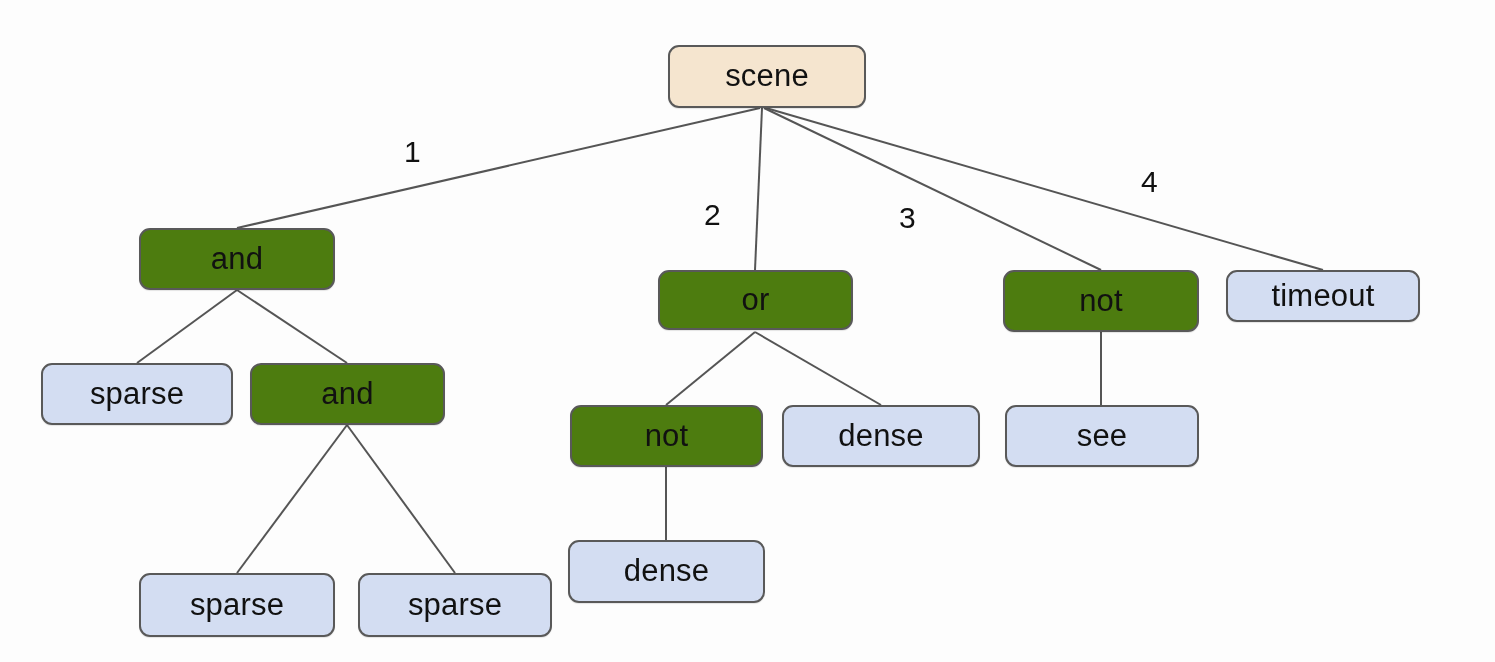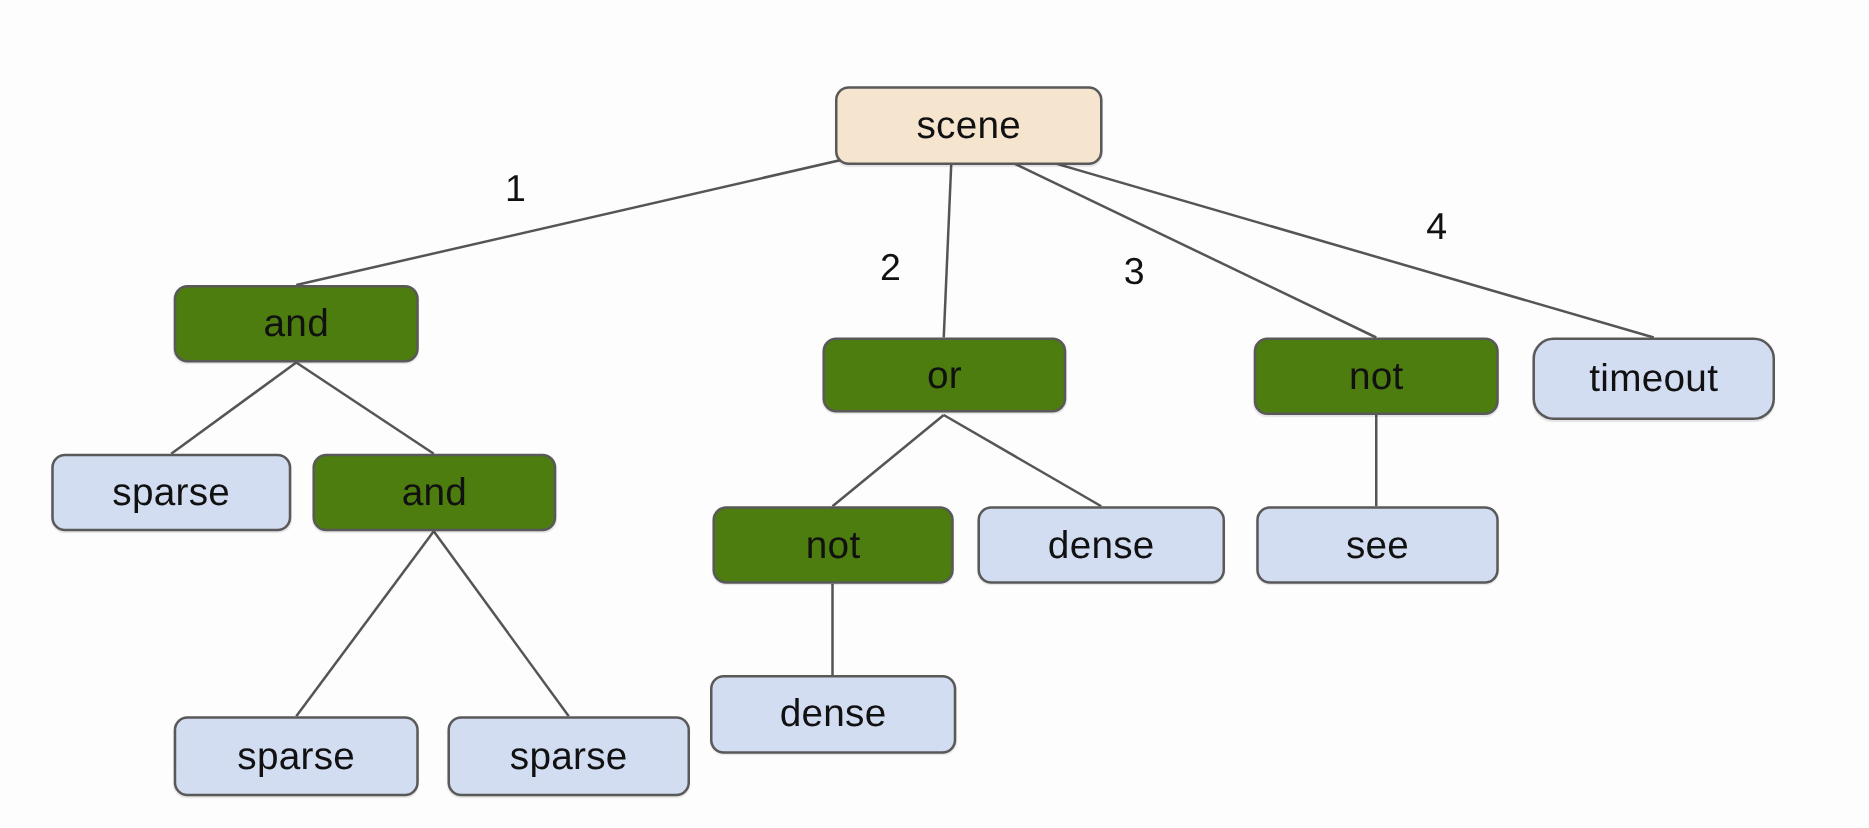--- a/index.html
+++ b/index.html
@@ -65,33 +65,33 @@
       <line x1="237" y1="290" x2="137" y2="363" stroke="#555555" stroke-width="2"></line>
       <line x1="237" y1="290" x2="347" y2="363" stroke="#555555" stroke-width="2"></line>
       <line x1="347" y1="425" x2="237" y2="573" stroke="#555555" stroke-width="2"></line>
       <line x1="347" y1="425" x2="455" y2="573" stroke="#555555" stroke-width="2"></line>
       <line x1="755" y1="332" x2="666" y2="405" stroke="#555555" stroke-width="2"></line>
       <line x1="755" y1="332" x2="881" y2="405" stroke="#555555" stroke-width="2"></line>
       <line x1="666" y1="467" x2="666" y2="540" stroke="#555555" stroke-width="2"></line>
       <line x1="1101" y1="332" x2="1101" y2="405" stroke="#555555" stroke-width="2"></line>
     </svg>
   <div id="node-layer">
-      <div class="node fill-root" style="left: 668px; top: 45px; width: 214px; height: 63px; margin-top: 24px;">
+      <div class="node fill-root" style="left: 668px; top: 45px; width: 198px; height: 63px;">
         <span class="node-label">scene</span>
       </div>
       <div class="node fill-op" style="left: 139px; top: 228px; width: 196px; height: 62px;">
         <span class="node-label">and</span>
       </div>
       <div class="node fill-op" style="left: 658px; top: 270px; width: 195px; height: 60px;">
         <span class="node-label">or</span>
       </div>
       <div class="node fill-op" style="left: 1003px; top: 270px; width: 196px; height: 62px;">
         <span class="node-label">not</span>
       </div>
-      <div class="node fill-leaf" style="left: 1226px; top: 270px; width: 194px; height: 66px; border-radius: 17px;">
+      <div class="node fill-leaf" style="left: 1226px; top: 270px; width: 194px; height: 52px;">
         <span class="node-label">timeout</span>
       </div>
       <div class="node fill-leaf" style="left: 41px; top: 363px; width: 192px; height: 62px;">
         <span class="node-label">sparse</span>
       </div>
       <div class="node fill-op" style="left: 250px; top: 363px; width: 195px; height: 62px;">
         <span class="node-label">and</span>
       </div>
       <div class="node fill-op" style="left: 570px; top: 405px; width: 193px; height: 62px;">
         <span class="node-label">not</span>

